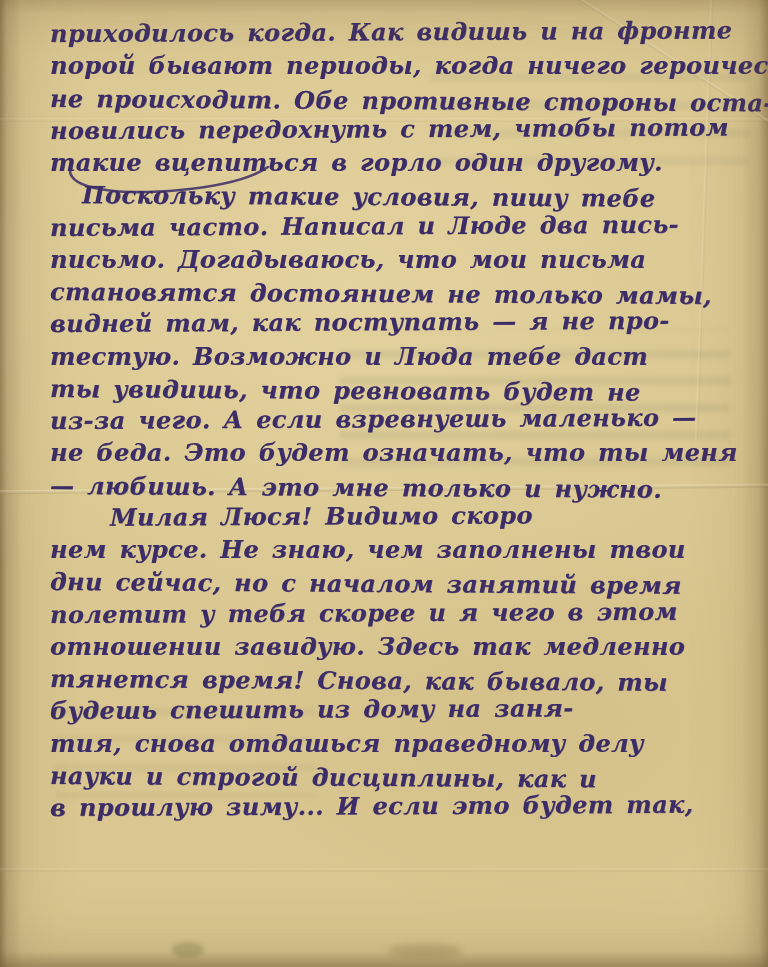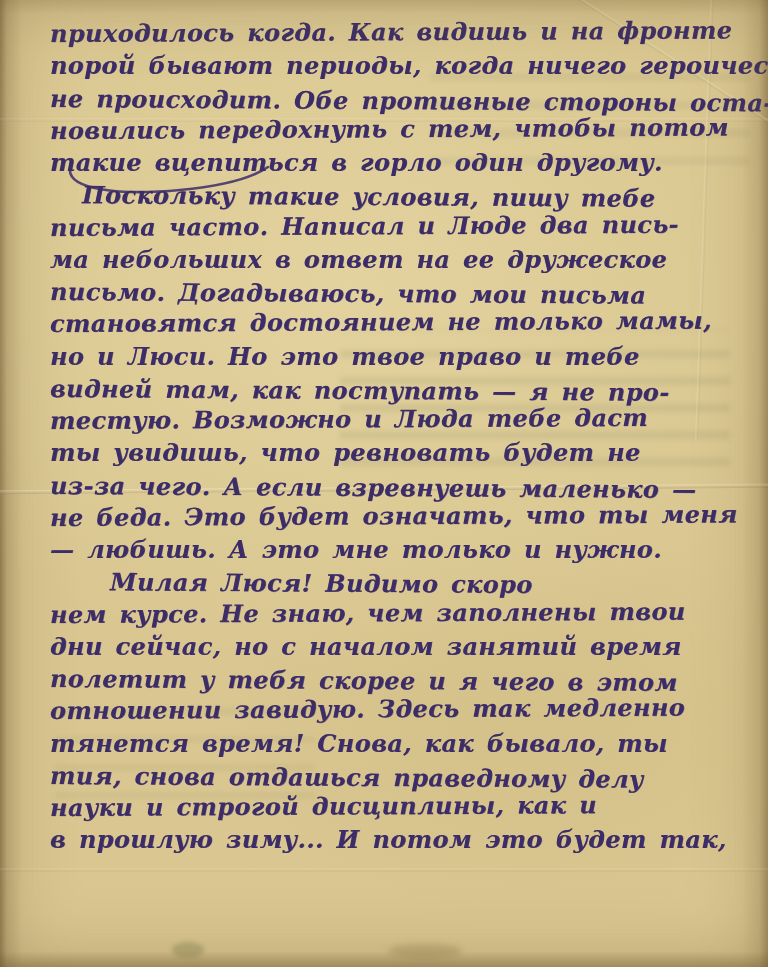--- a/index.html
+++ b/index.html
@@ -74,37 +74,36 @@
   </svg>
 
   <div class="text-block">
     <div class="line">приходилось когда. Как видишь и на фронте</div>
     <div class="line">порой бывают периоды, когда ничего героического</div>
     <div class="line">не происходит. Обе противные стороны оста-</div>
     <div class="line">новились передохнуть с тем, чтобы потом</div>
     <div class="line">такие вцепиться в горло один другому.</div>
     <div class="line indent-a">Поскольку такие условия, пишу тебе</div>
     <div class="line">письма часто. Написал и Люде два пись-</div>
-    <div class="line">ма небольших в ответ на ее дружеское</div>
     <div class="line">письмо. Догадываюсь, что мои письма</div>
     <div class="line">становятся достоянием не только мамы,</div>
-    <div class="line">но и Люси. Но это твое право и тебе</div>
     <div class="line">видней там, как поступать — я не про-</div>
     <div class="line">тестую. Возможно и Люда тебе даст</div>
     <div class="line">ты увидишь, что ревновать будет не</div>
     <div class="line">из-за чего. А если взревнуешь маленько —</div>
     <div class="line">не беда. Это будет означать, что ты меня</div>
     <div class="line">— любишь. А это мне только и нужно.</div>
     <div class="line indent-b">Милая Люся! Видимо скоро</div>
     <div class="line">нем курсе. Не знаю, чем заполнены твои</div>
     <div class="line">дни сейчас, но с началом занятий время</div>
     <div class="line">полетит у тебя скорее и я чего в этом</div>
     <div class="line">отношении завидую. Здесь так медленно</div>
     <div class="line">тянется время! Снова, как бывало, ты</div>
+    <div class="line">будешь спешить из дому на заня-</div>
     <div class="line">тия, снова отдашься праведному делу</div>
     <div class="line">науки и строгой дисциплины, как и</div>
-    <div class="line">в прошлую зиму... И потом это будет так,</div>
+    <div class="line">в прошлую зиму... И если это будет так,</div>
   </div>
 
   <div class="stain s2"></div>
   <div class="stain s1"></div>
   <div class="vignette"></div>
 </div>
 
 </body></html>

